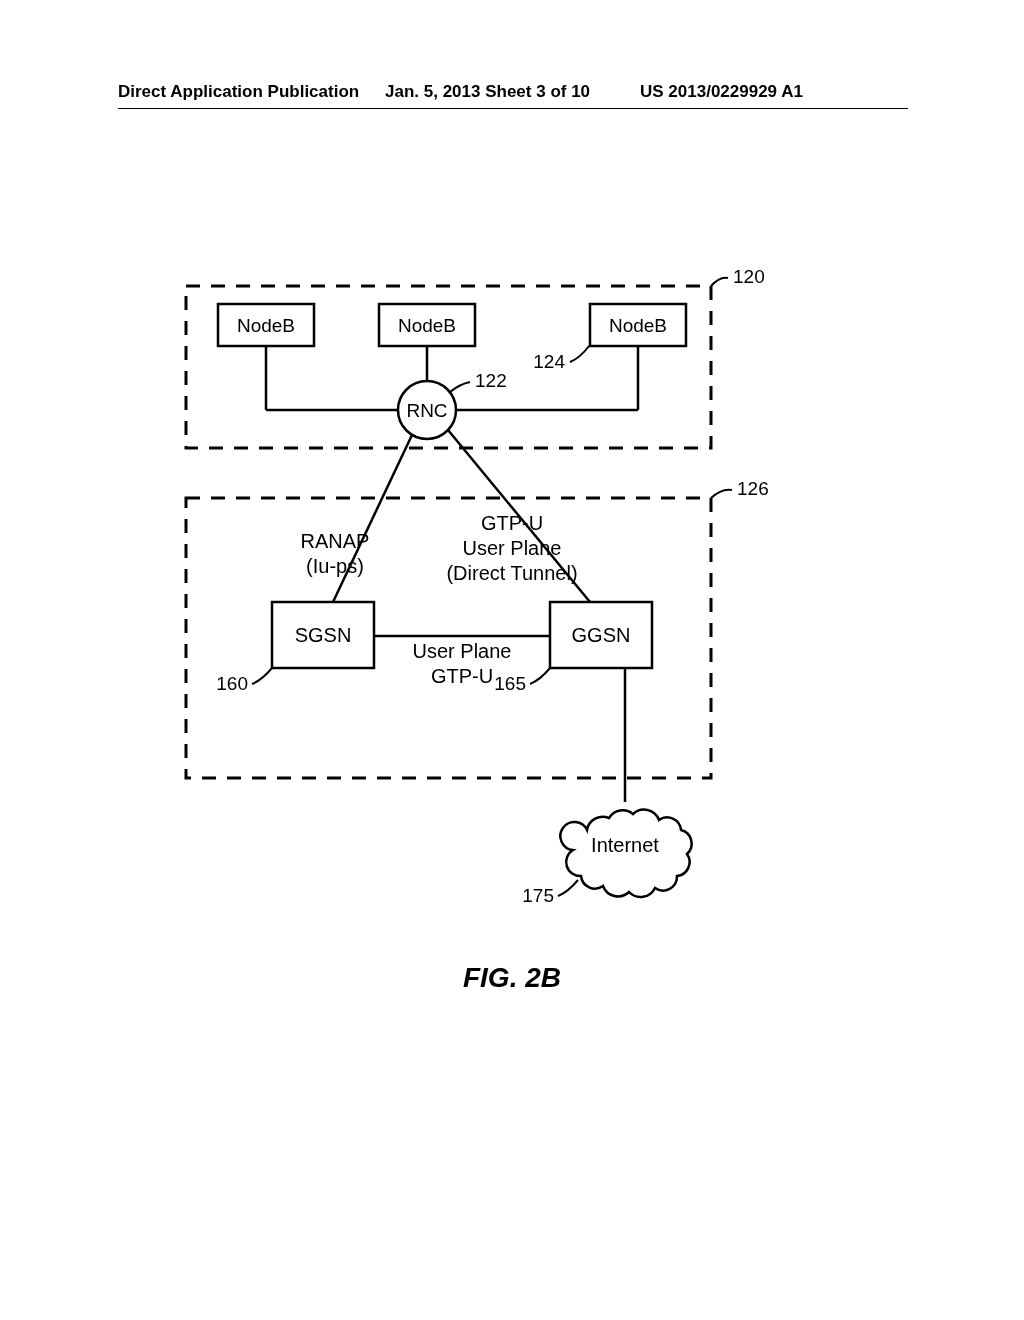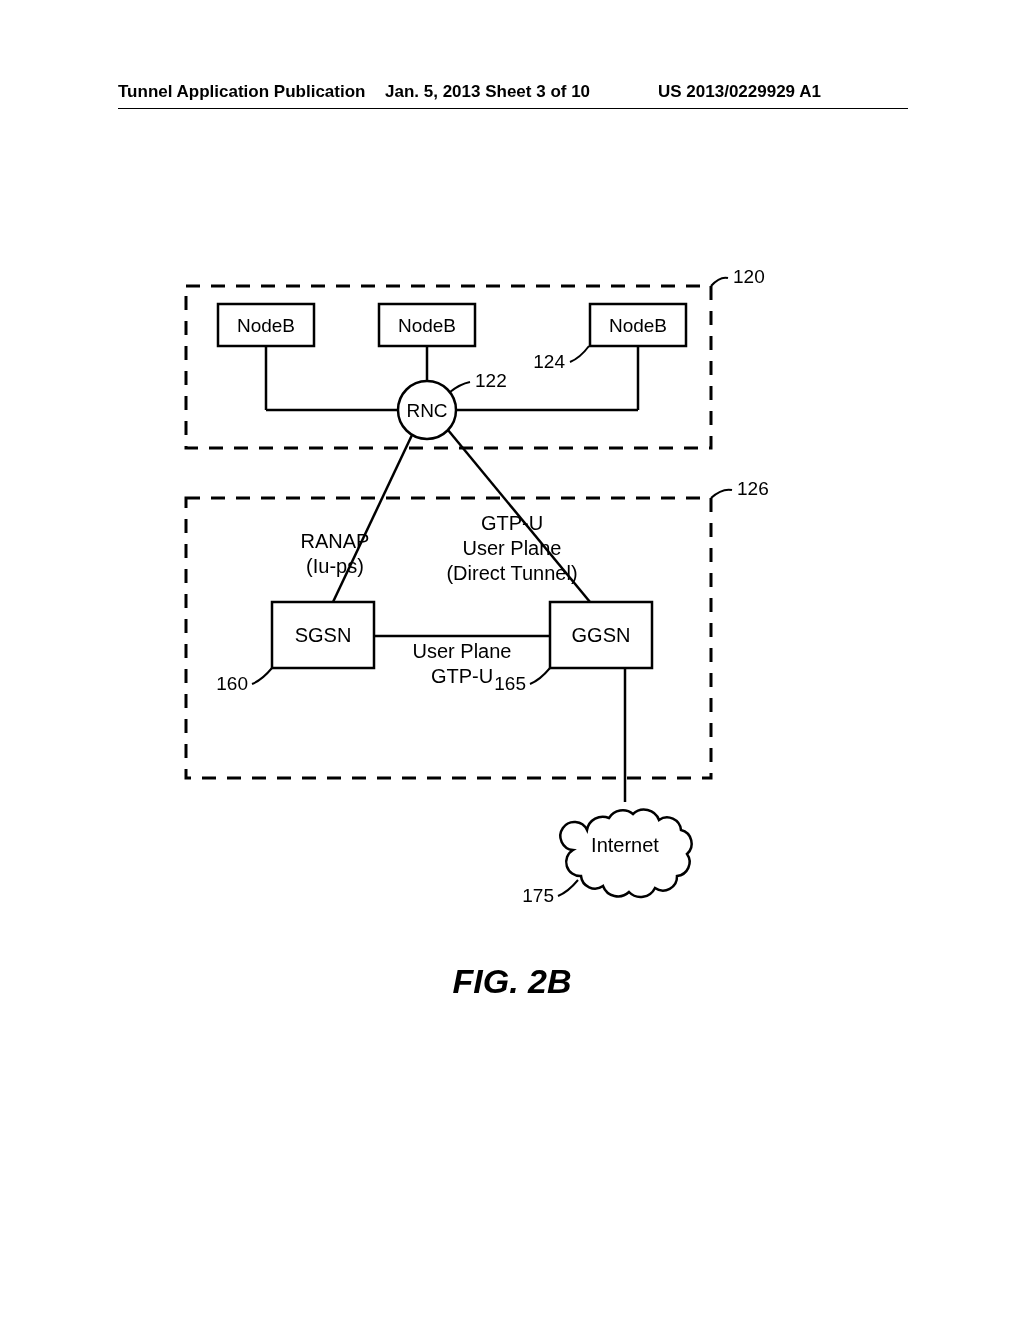--- a/index.html
+++ b/index.html
@@ -19,21 +19,21 @@
   .header {
     position: absolute;
     top: 82px;
     left: 0;
     width: 1024px;
     font-size: 17px;
     font-weight: bold;
   }
   .header-left { position: absolute; left: 118px; }
   .header-center { position: absolute; left: 385px; }
-  .header-right { position: absolute; left: 640px; margin-left: 18px; }
+  .header-right { position: absolute; left: 640px; }
   .hr-line {
     position: absolute;
     top: 108px;
     left: 118px;
     width: 790px;
     height: 0;
     border-top: 1.5px solid #000;
   }
 
   .svg-stage {
@@ -43,29 +43,29 @@
     height: 1320px;
   }
 
   .fig-caption {
     position: absolute;
     left: 0;
     width: 1024px;
     text-align: center;
     font-style: italic;
     font-weight: bold;
-    font-size: 34px;
+    font-size: 28px;
   }
 </style>
 </head>
 <body>
 
 <div class="page">
   <div class="header">
-    <span class="header-left">Tunnel Application Publication</span>
+    <span class="header-left">Direct Application Publication</span>
     <span class="header-center">Jan. 5, 2013  Sheet 3 of 10</span>
     <span class="header-right">US 2013/0229929 A1</span>
   </div>
   <div class="hr-line"></div>
 
   <svg class="svg-stage" viewBox="0 0 1024 1320">
 
     <rect x="186" y="286" width="525" height="162" fill="none" stroke="#000" stroke-width="3" stroke-dasharray="14 11"></rect>
 
     <rect x="218" y="304" width="96" height="42" fill="#fff" stroke="#000" stroke-width="2.5"></rect>

